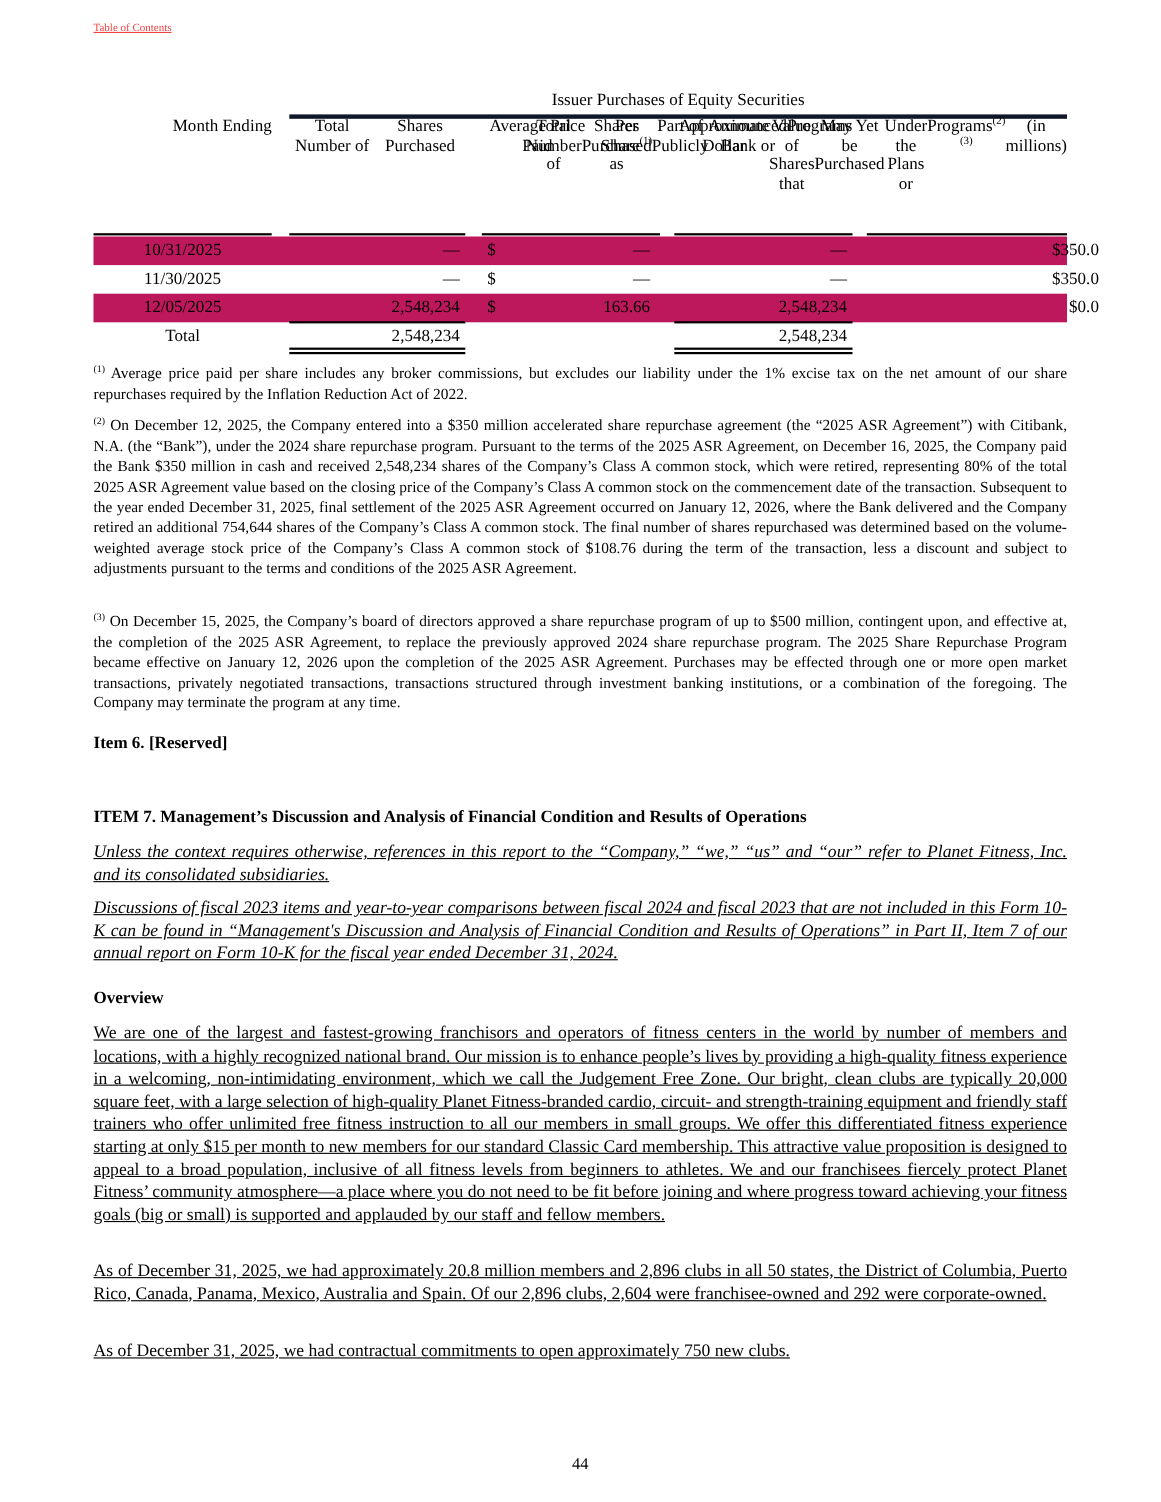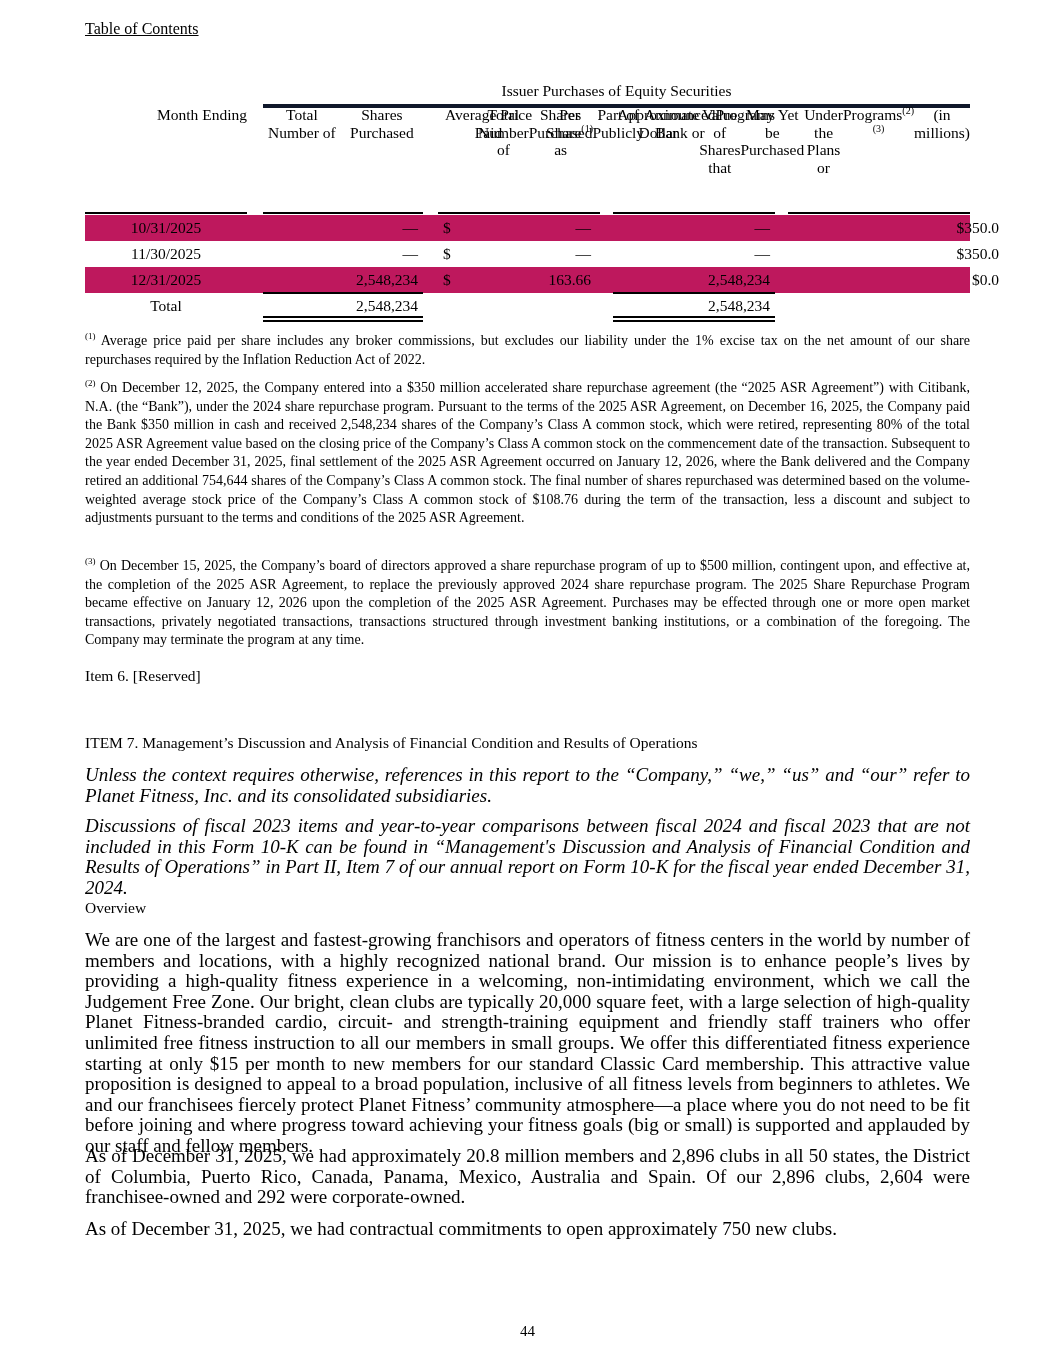--- a/index.html
+++ b/index.html
@@ -1,22 +1,22 @@
 <!DOCTYPE html>
 <html><head>
 <meta charset="utf-8">
 <style>
   html, body { margin: 0; padding: 0; background: #ffffff; }
   body {
     width: 1055px; height: 1365px; position: relative; overflow: hidden;
     font-family: "Liberation Serif", "DejaVu Serif", serif; color: #000;
   }
   .toc-link {
-    position: absolute; left: 85px; top: 20px; font-size: 16px;
-    color: #000000; text-decoration: underline; cursor: pointer; text-align: center;
+    position: absolute; left: 85px; top: 20px; font-size: 10px;
+    color: #ef4444; text-decoration: underline; cursor: pointer; text-align: center;
   }
 
   
   .tbl { position: absolute; left: 85px; top: 82px; width: 885px; font-size: 15.5px; }
   .span-title {
     position: absolute; left: 178px; top: 0; width: 707px; text-align: center;
     border-bottom: 4px solid #0f172a; padding-bottom: 2px; height: 20px;
   }
   .hdr { position: absolute; top: 24px; height: 106px; text-align: center; line-height: 17.5px;
          display: flex; justify-content: flex-end; border-bottom: 2px solid #000; }
@@ -28,22 +28,22 @@
   .c-total { left: 178px; width: 155px; text-align: right; }
   .c-dollar { left: 358px; width: 20px; }
   .c-avg { left: 378px; width: 128px; text-align: right; }
   .c-plan { left: 528px; width: 157px; text-align: right; }
   .c-approx { left: 737px; width: 177px; text-align: right; }
   .uline { position: absolute; height: 2px; background: #000; }
   .dline { position: absolute; height: 6px; border-top: 2px solid #000; border-bottom: 2px solid #000; box-sizing: border-box; }
 
   .fn { position: absolute; left: 85px; width: 885px; font-size: 14px; line-height: 18.6px; text-align: justify; }
   .fn sup { font-size: 9px; vertical-align: super; line-height: 0; }
-  .h { position: absolute; left: 85px; font-weight: normal; font-size: 15.5px; }
-  .p { position: absolute; left: 85px; width: 885px; font-size: 19px; line-height: 20.6px; text-align: justify; }
+  .h { position: absolute; left: 85px; font-weight: bold; font-size: 15.5px; }
+  .p { position: absolute; left: 85px; width: 885px; font-size: 16px; line-height: 20.6px; text-align: justify; text-decoration: underline; }
   .it { font-style: italic; }
   .pagenum { position: absolute; left: 0; width: 1055px; top: 1323px; text-align: center; font-size: 15px; }
 </style>
 </head>
 <body>
 
 <a class="toc-link">Table of Contents</a>
 
 <div class="tbl">
   <div class="span-title">Issuer Purchases of Equity Securities</div>
@@ -85,21 +85,21 @@
   </div>
   <div class="row" style="top:159px;">
     <span class="cell c-month">11/30/2025</span>
     <span class="cell c-total">—</span>
     <span class="cell c-dollar">$</span>
     <span class="cell c-avg">—</span>
     <span class="cell c-plan">—</span>
     <span class="cell c-approx">$350.0</span>
   </div>
   <div class="row shade" style="top:185px;">
-    <span class="cell c-month">12/31/2025</span>
+    <span class="cell c-month">12/05/2025</span>
     <span class="cell c-total">2,548,234</span>
     <span class="cell c-dollar">$</span>
     <span class="cell c-avg">163.66</span>
     <span class="cell c-plan">2,548,234</span>
     <span class="cell c-approx">$0.0</span>
   </div>
 
   <div class="uline" style="left:178px;width:160px;top:210px;"></div>
   <div class="uline" style="left:528px;width:162px;top:210px;"></div>
 

